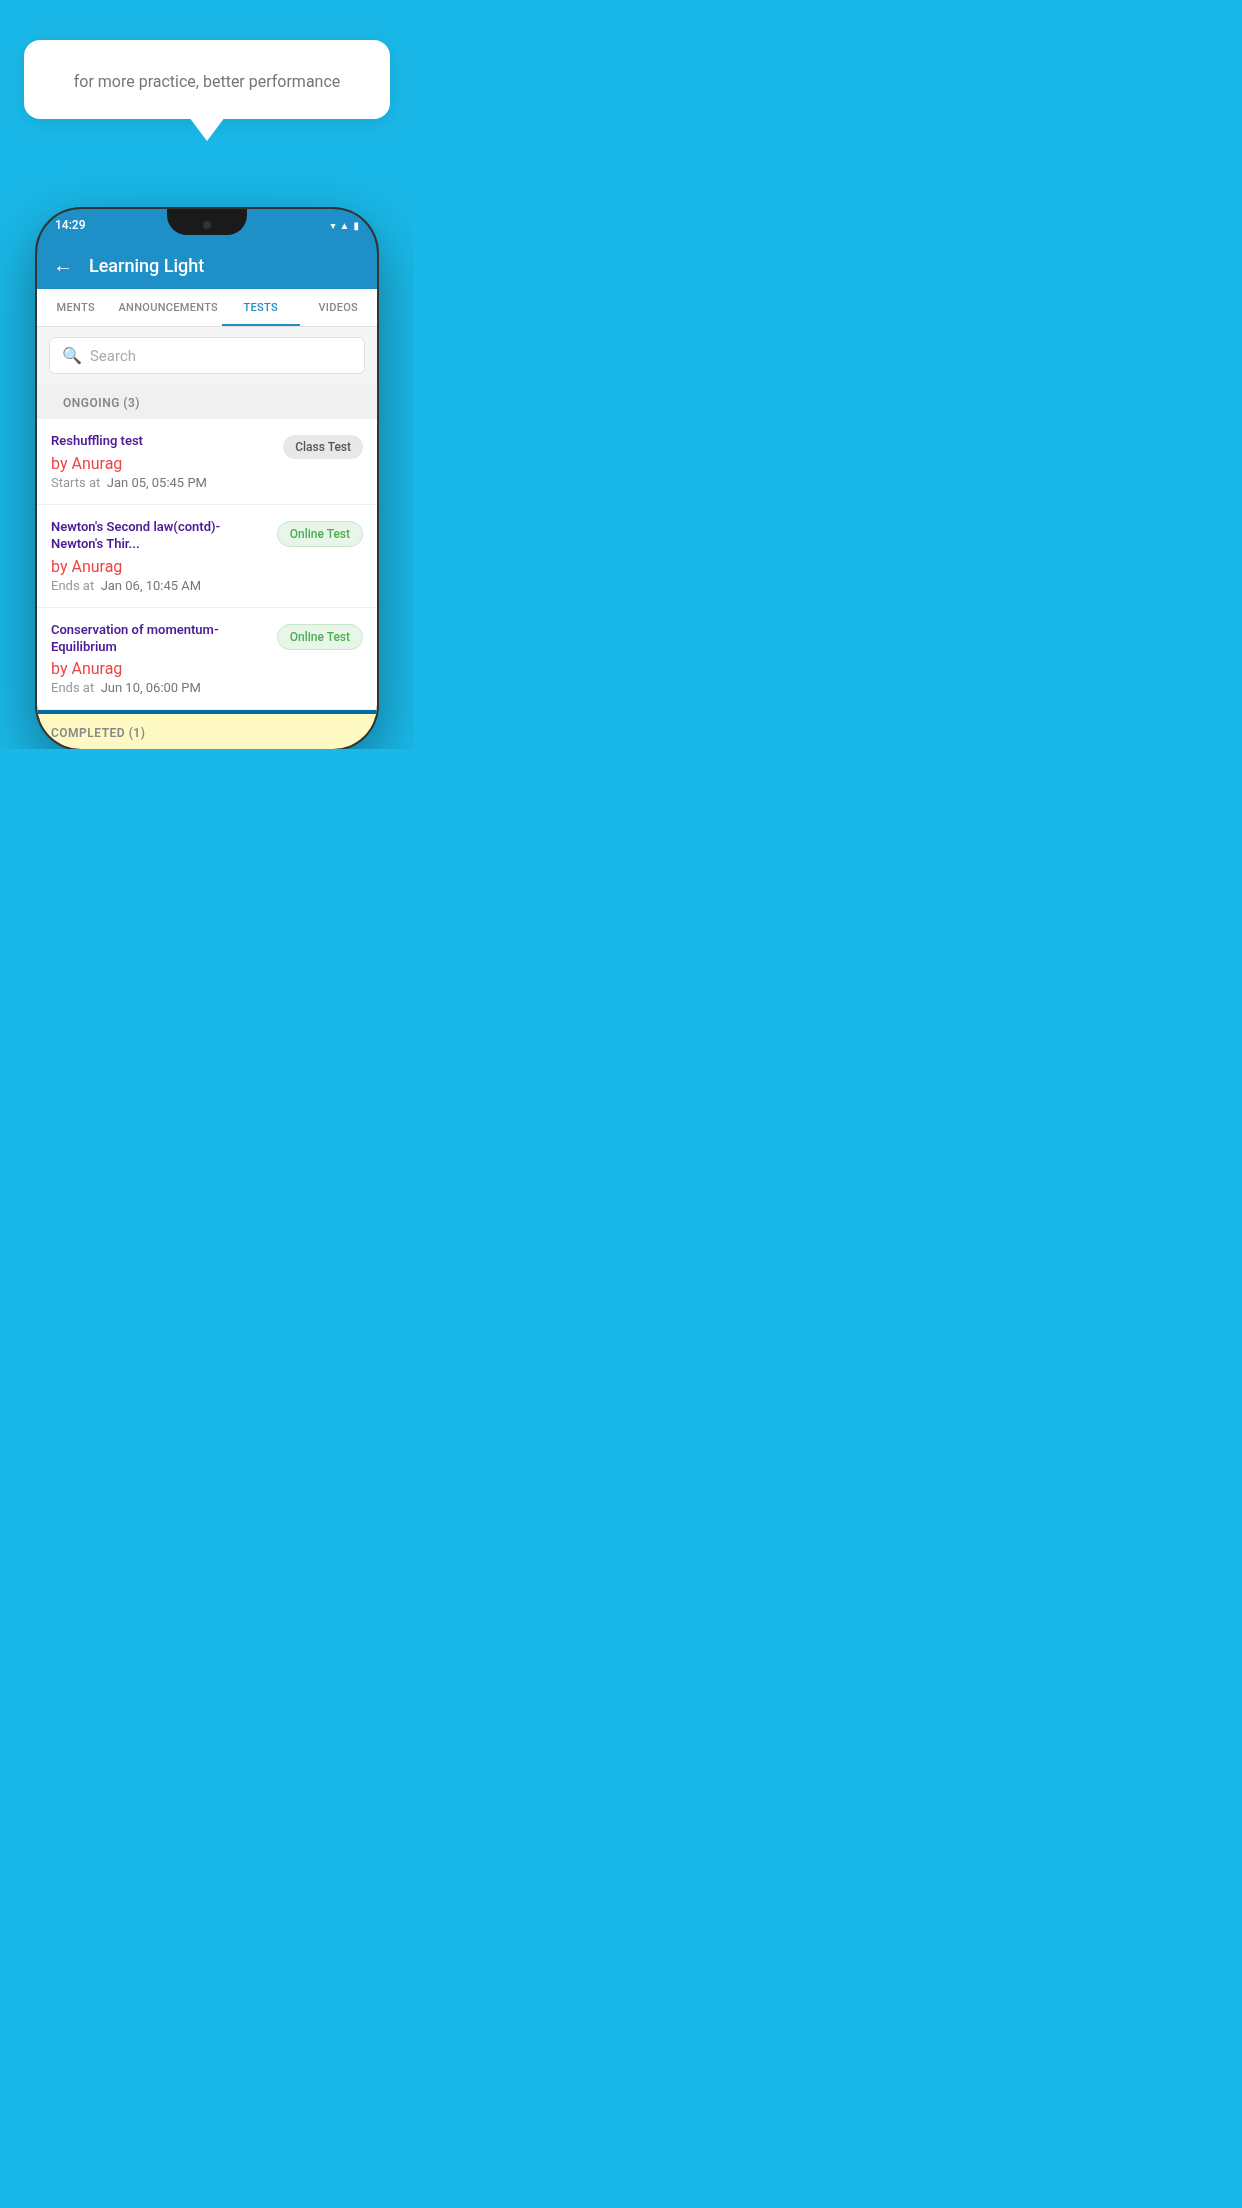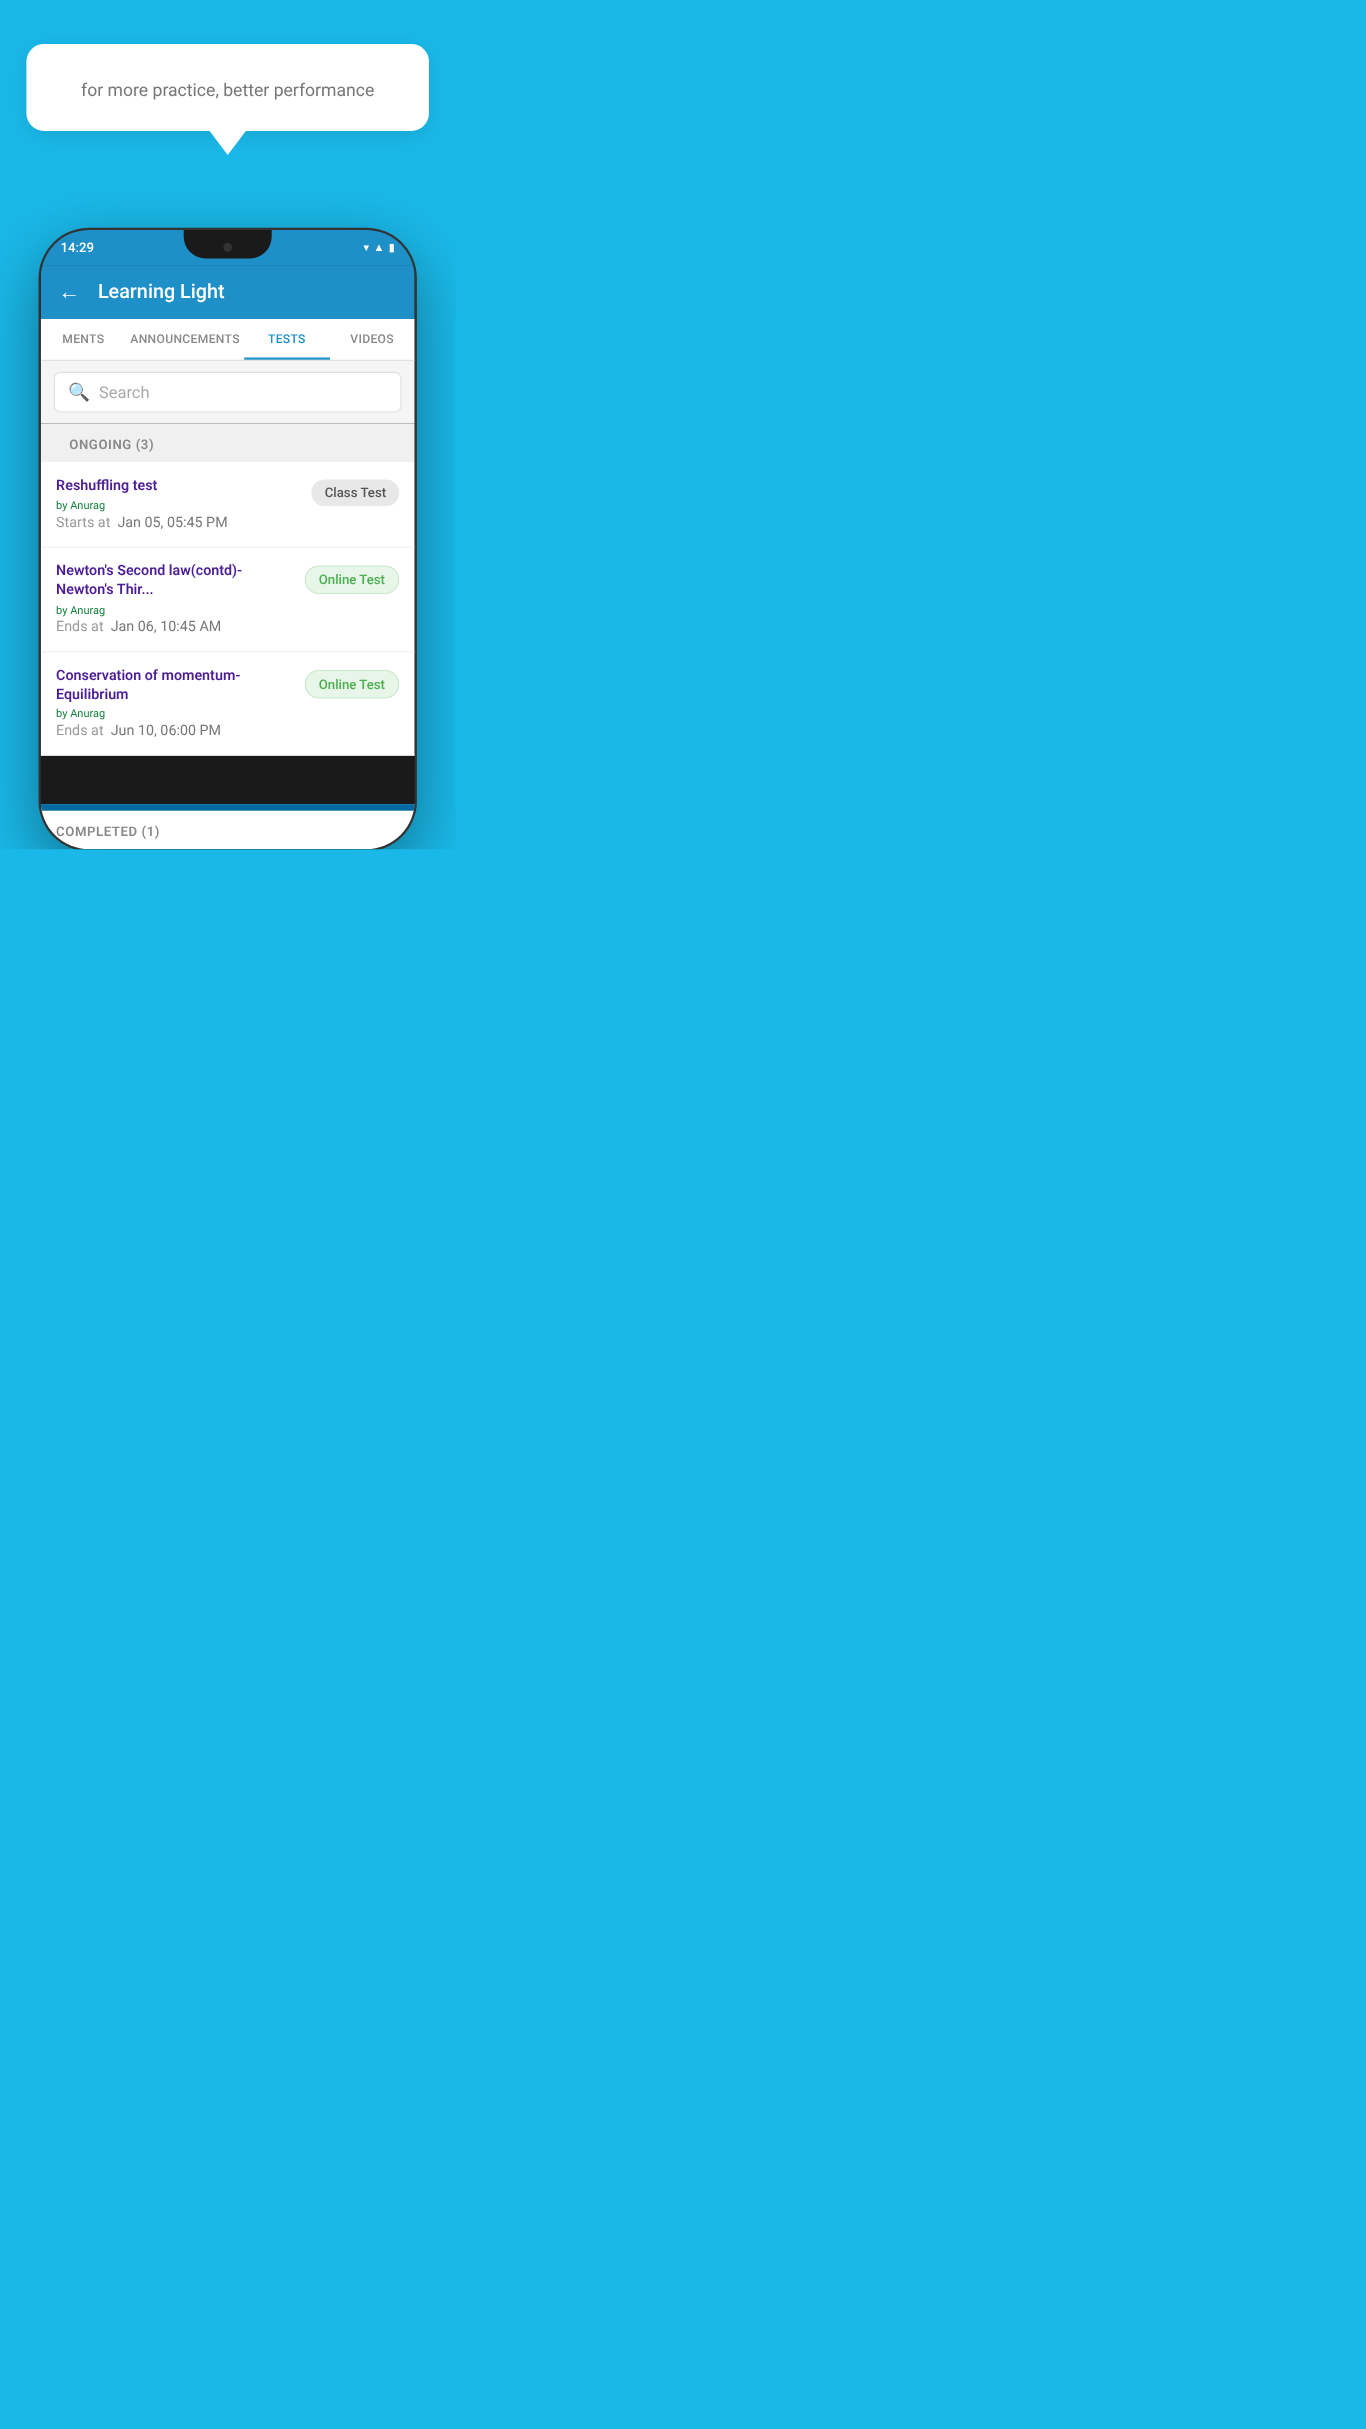--- a/index.html
+++ b/index.html
@@ -246,22 +246,22 @@
 
     .test-name {
       color: #4c1d95;
       font-size: 13px;
       font-weight: 600;
       line-height: 1.3;
       margin-bottom: 4px;
     }
 
     .test-author {
-      color: #15803d;
-      font-size: 10px;
+      color: #ef4444;
+      font-size: 16px;
       margin-bottom: 2px;
     }
 
     .test-time {
       color: #777;
       font-size: 13px;
     }
 
     .time-label {
       color: #999;
@@ -294,24 +294,23 @@
       position: absolute;
       left: -4px;
       top: 80px;
       width: 3px;
       height: 30px;
       background: #333;
       border-radius: 2px 0 0 2px;
     }
 
     .completed-section {
-      background: #ffffff;
+      background: #fef9c3;
       padding: 8px 14px;
-      border-top: 6px solid #0369a1;
-      margin-top: 44px;
+      border-top: 4px solid #0369a1;
     }
   </style>
 </head>
 <body>
 
 <div class="speech-bubble-section">
   <div class="speech-bubble">
     <div class="bubble-subtitle">for more practice, better performance</div>
   </div>
 </div>

